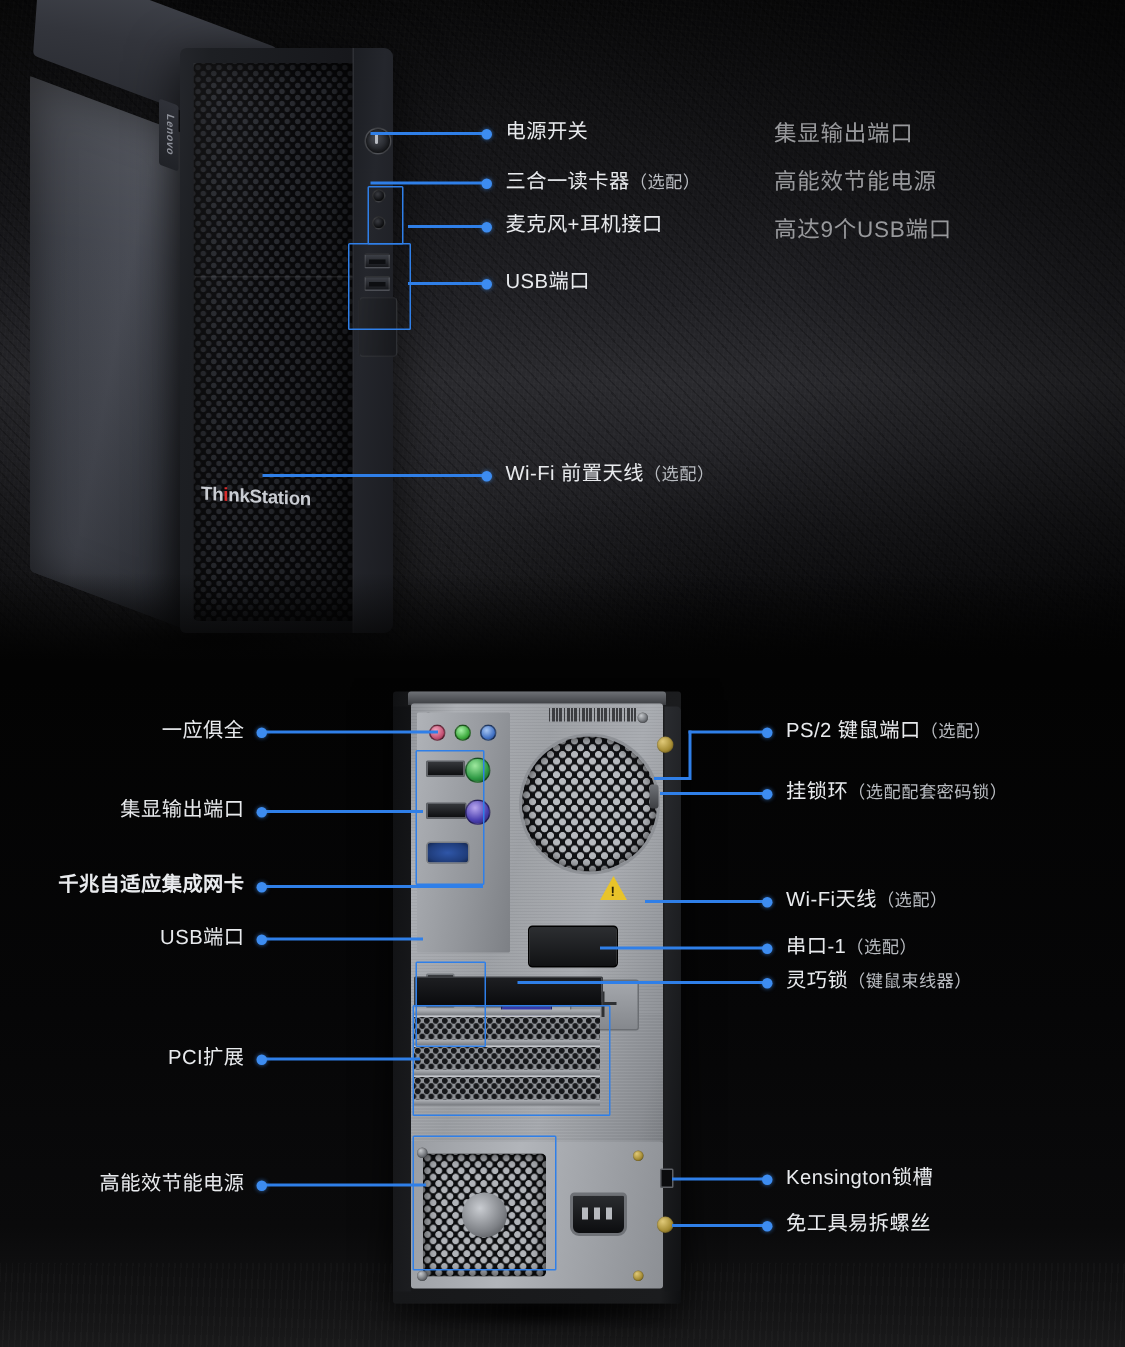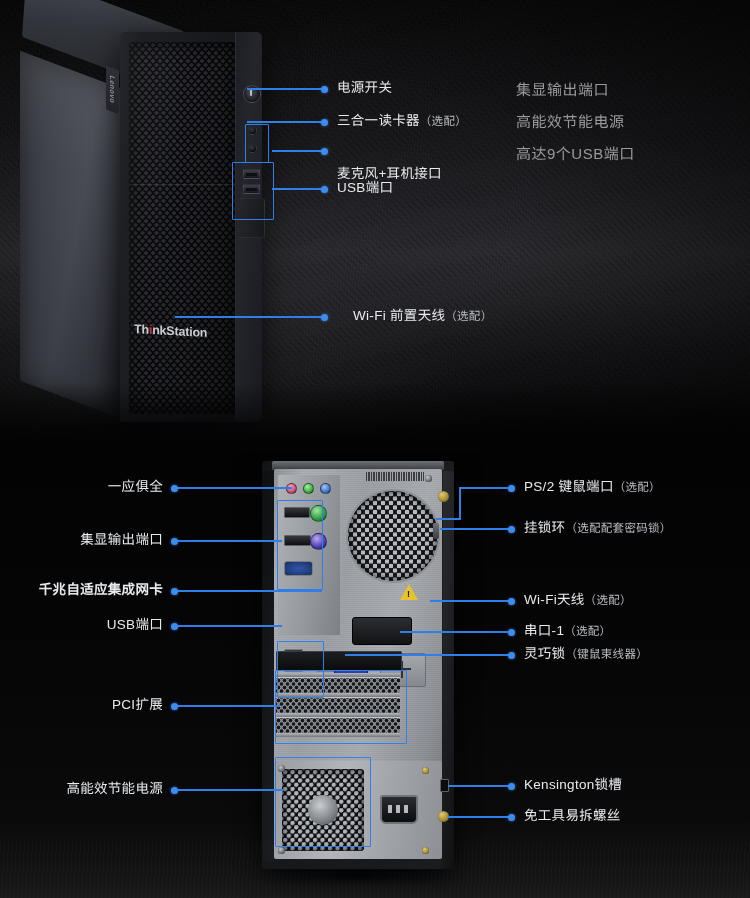--- a/index.html
+++ b/index.html
@@ -438,33 +438,33 @@
     </div>
 
     <div class="cl-line" style="left:247px;top:121px;width:78px;"></div>
     <div class="cl-dot" style="left:321px;top:118.5px;"></div>
     <div class="cl-label" style="left:337px;top:114px;">
       <span>三合一读卡器</span><span class="cl-opt">（选配）</span>
     </div>
 
     <div class="cl-line" style="left:272px;top:150px;width:53px;"></div>
     <div class="cl-dot" style="left:321px;top:147.5px;"></div>
-    <div class="cl-label" style="left:337px;top:143px;margin-top:24px;">
+    <div class="cl-label" style="left:337px;top:143px;">
       <span>麦克风+耳机接口</span><span class="cl-opt"></span>
     </div>
 
     <div class="cl-line" style="left:272px;top:188px;width:53px;"></div>
     <div class="cl-dot" style="left:321px;top:185.5px;"></div>
     <div class="cl-label" style="left:337px;top:181px;">
       <span>USB端口</span><span class="cl-opt"></span>
     </div>
 
     <div class="cl-line" style="left:175px;top:316px;width:150px;"></div>
     <div class="cl-dot" style="left:321px;top:313.5px;"></div>
-    <div class="cl-label" style="left:353px;top:309px;text-align:center;">
+    <div class="cl-label" style="left:337px;top:309px;text-align:center;">
       <span>Wi-Fi 前置天线</span><span class="cl-opt">（选配）</span>
     </div>
 
     <div id="headline">
       <div id="headline-sub">
         <p class="hl-sub">集显输出端口</p>
         <p class="hl-sub">高能效节能电源</p>
         <p class="hl-sub">高达9个USB端口</p>
       </div>
     </div>

